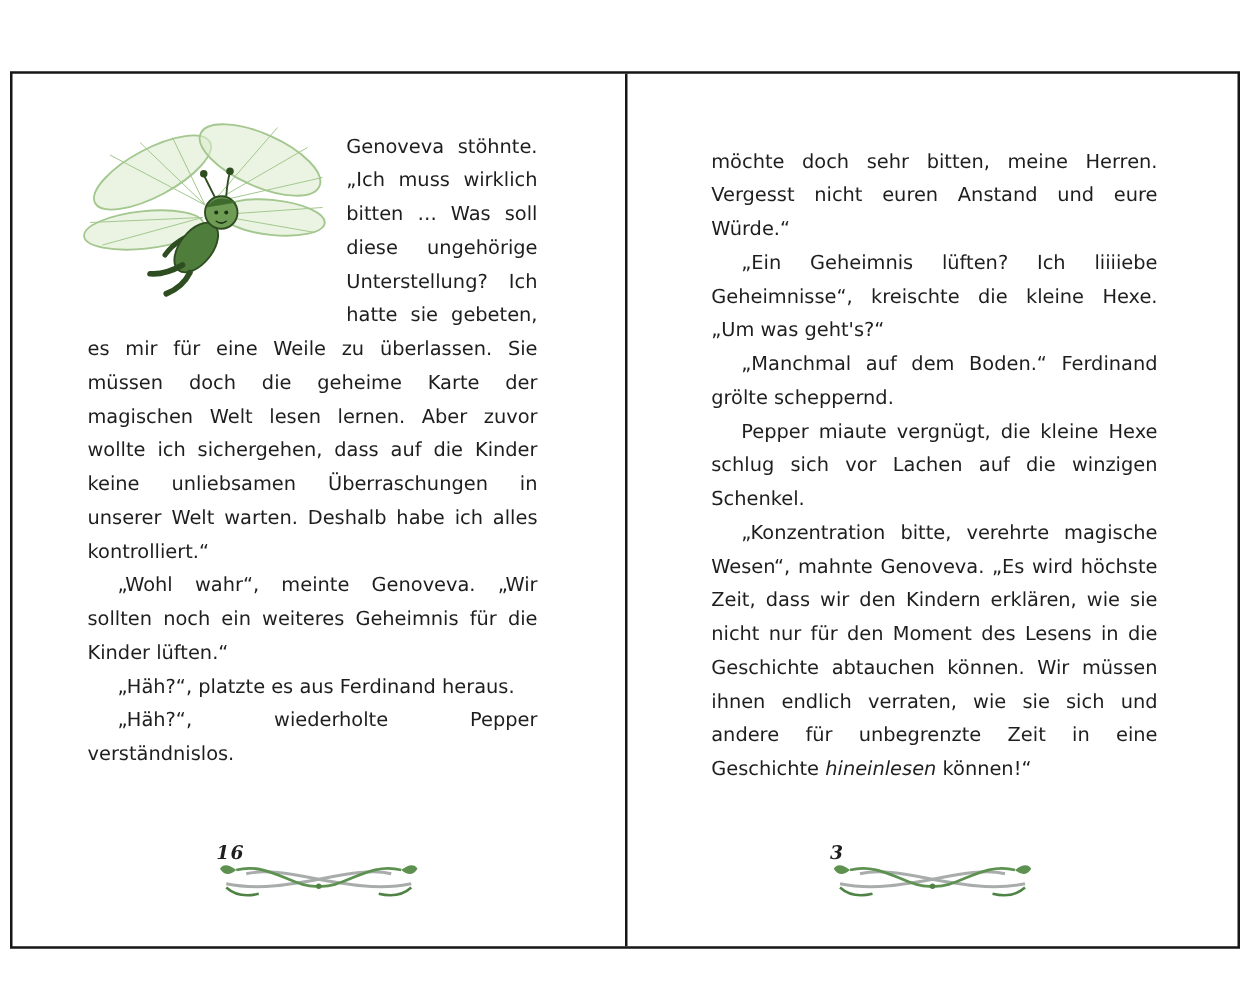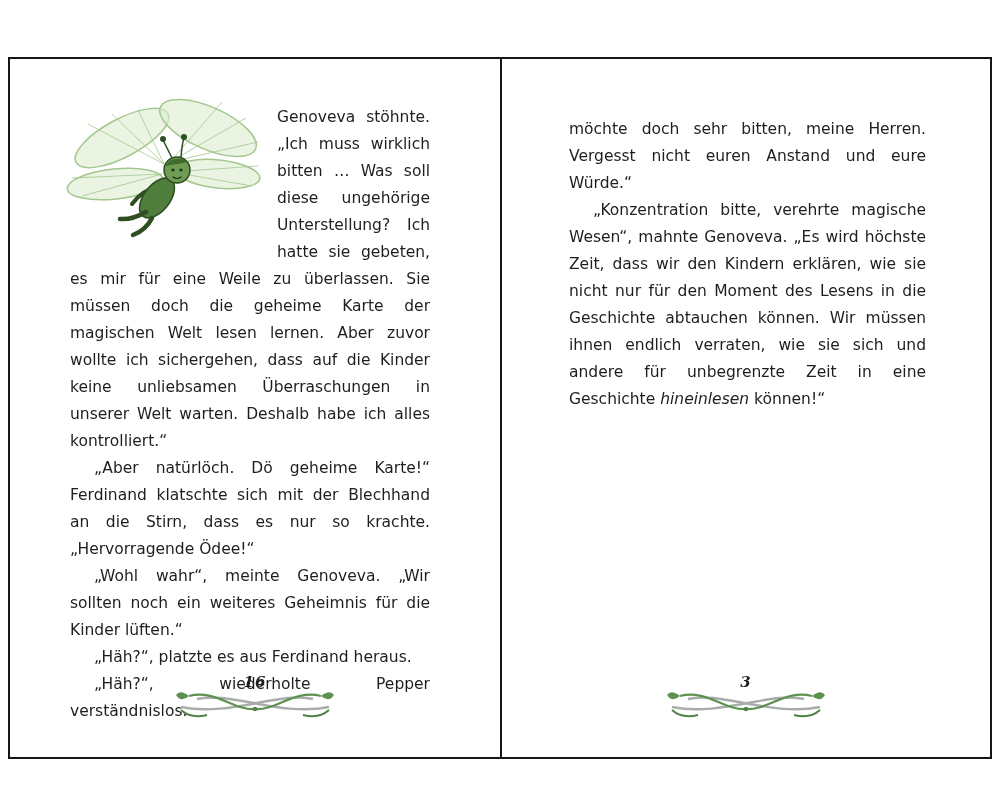--- a/index.html
+++ b/index.html
@@ -86,21 +86,20 @@
     left: 0;
     bottom: 0;
     width: 164px;
     height: 30px;
   }
   .folio .page-num {
     position: absolute;
     top: -4px;
     left: 0;
     right: 0;
-    text-align: center;
     font-family: "DejaVu Serif", serif;
     font-style: italic;
     font-weight: bold;
     font-size: 15px;
     color: #1e1e1e;
     letter-spacing: 1px;
   }
 </style>
 </head>
 <body>
@@ -137,21 +136,20 @@
               <circle cx="103" cy="53" r="3" fill="#2e4d20"></circle>
               <circle cx="124" cy="51" r="3" fill="#2e4d20"></circle>
               <circle cx="113" cy="84" r="1.6" fill="#1d3312"></circle>
               <circle cx="121" cy="84" r="1.6" fill="#1d3312"></circle>
               <path d="M113,91 q4,3 8,0" stroke="#1d3312" stroke-width="1.2" fill="none" stroke-linecap="round"></path>
             </g>
           </svg>
         </div>
 
       <p class=""><span>Genoveva stöhnte. „Ich muss wirklich bitten … Was soll diese ungehörige Unterstellung? Ich hatte sie gebeten, es mir für eine Weile zu überlassen. Sie müssen doch die geheime Karte der magischen Welt lesen lernen. Aber zuvor wollte ich sichergehen, dass auf die Kinder keine unliebsamen Überraschungen in unserer Welt warten. Deshalb habe ich alles kontrolliert.“</span></p>
-          <p class="indent"><span>„Aber natürlöch. Dö geheime Karte!“ Ferdinand klatschte sich mit der Blechhand an die Stirn, dass es nur so krachte. „Hervorragende Ödee!“</span></p>
           <p class="indent"><span>„Wohl wahr“, meinte Genoveva. „Wir sollten noch ein weiteres Geheimnis für die Kinder lüften.“</span></p>
           <p class="indent"><span>„Häh?“, platzte es aus Ferdinand heraus.</span></p>
           <p class="indent"><span>„Häh?“, wiederholte Pepper verständnislos.</span></p>
         </div>
       <div class="folio">
         <span class="page-num">16</span>
         <svg viewBox="0 0 164 30">
           <path d="M24,10 C57,2 107,28 156,18" stroke="#a8adab" fill="none" stroke-width="2.4"></path>
           <path d="M8,18 C57,28 107,2 140,10" stroke="#a8adab" fill="none" stroke-width="2.4"></path>
           <path d="M16,7 C42,0 62,22 82,20" stroke="#5c9150" fill="none" stroke-width="2.2"></path>
@@ -162,20 +160,23 @@
           <path d="M148,7 q9,-7 13,-1 q-5,8 -13,1" fill="#5c9150"></path>
           <circle cx="82" cy="20" r="2.2" fill="#4f8245"></circle>
         </svg>
       </div>
     </div>
 
     <div class="page page-right">
       <div class="text-block">
 
       <p class=""><span>möchte doch sehr bitten, meine Herren. Vergesst nicht euren Anstand und eure Würde.“</span></p>
+          <p class="indent"><span>„Ein Geheimnis lüften? Ich liiiiebe Geheimnisse“, kreischte die kleine Hexe. „Um was geht's?“</span></p>
+          <p class="indent"><span>„Manchmal auf dem Boden.“ Ferdinand grölte scheppernd.</span></p>
+          <p class="indent"><span>Pepper miaute vergnügt, die kleine Hexe schlug sich vor Lachen auf die winzigen Schenkel.</span></p>
           <p class="indent"><span>„Konzentration bitte, verehrte magische Wesen“, mahnte Genoveva. „Es wird höchste Zeit, dass wir den Kindern erklären, wie sie nicht nur für den Moment des Lesens in die Geschichte abtauchen können. Wir müssen ihnen endlich verraten, wie sie sich und andere für unbegrenzte Zeit in eine Geschichte </span><span class="italic">hineinlesen</span><span> können!“</span></p>
         </div>
       <div class="folio">
         <span class="page-num">3</span>
         <svg viewBox="0 0 164 30">
           <path d="M24,10 C57,2 107,28 156,18" stroke="#a8adab" fill="none" stroke-width="2.4"></path>
           <path d="M8,18 C57,28 107,2 140,10" stroke="#a8adab" fill="none" stroke-width="2.4"></path>
           <path d="M16,7 C42,0 62,22 82,20" stroke="#5c9150" fill="none" stroke-width="2.2"></path>
           <path d="M148,7 C122,0 102,22 82,20" stroke="#5c9150" fill="none" stroke-width="2.2"></path>
           <path d="M8,21 q10,9 26,5" stroke="#4f8245" fill="none" stroke-width="2"></path>

